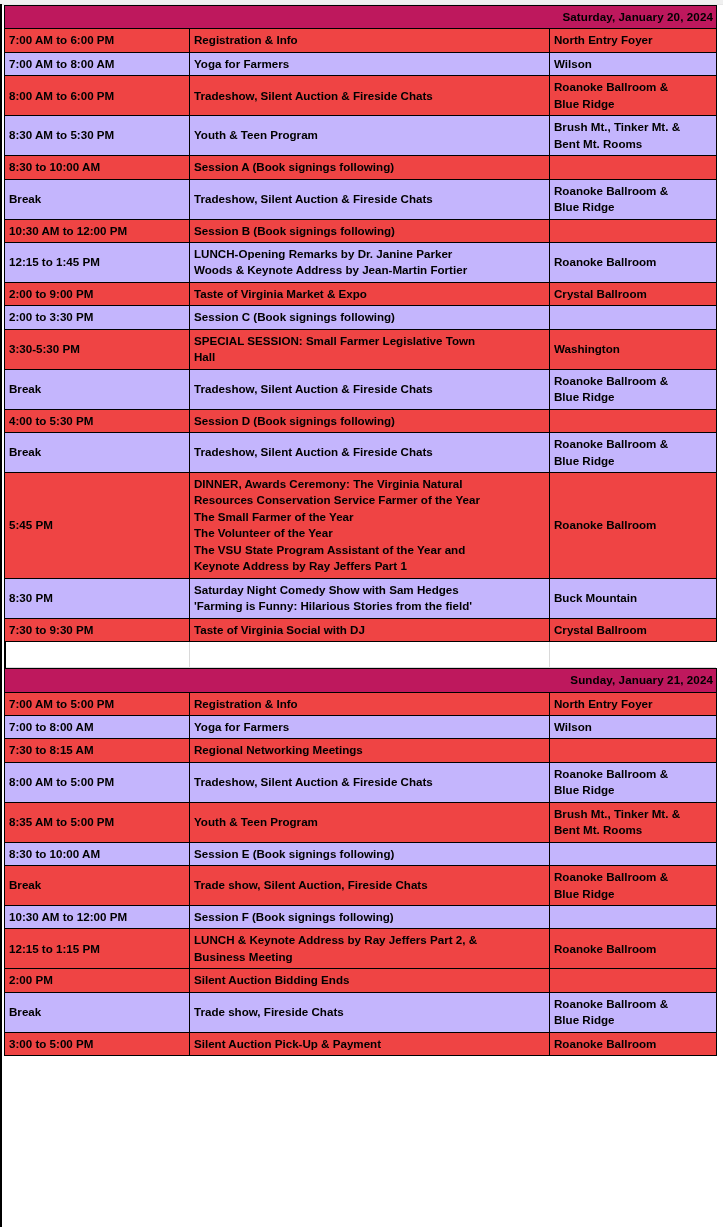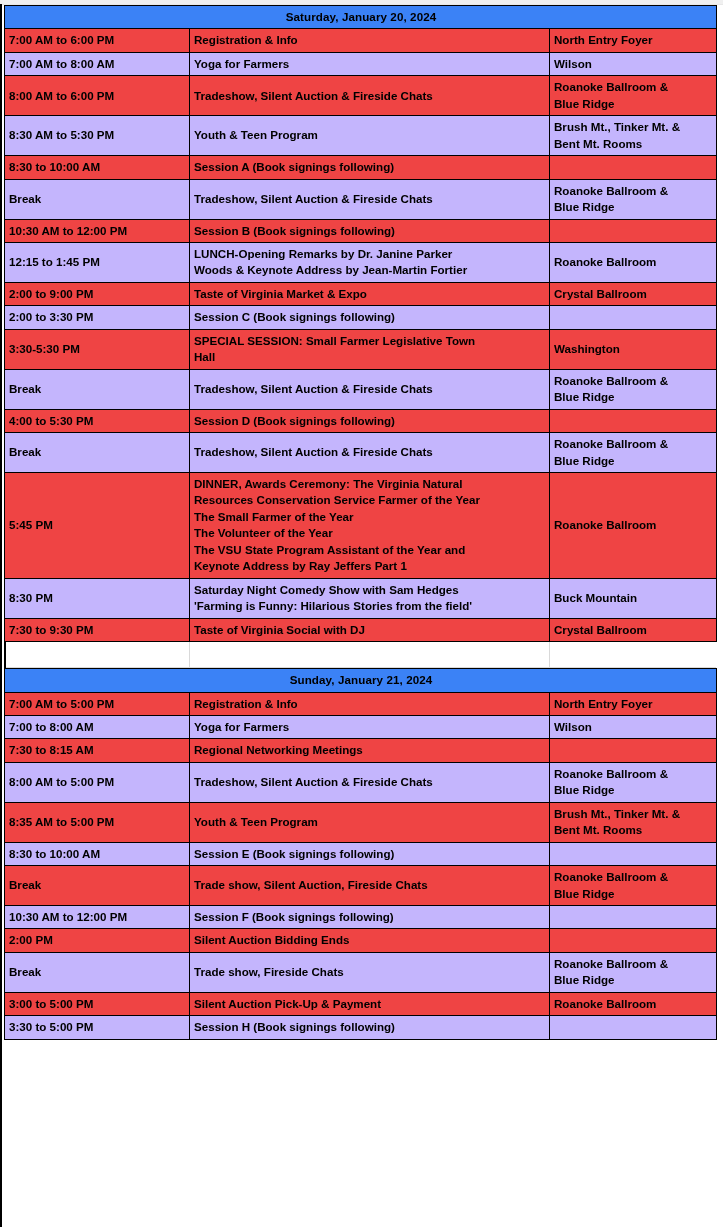--- a/index.html
+++ b/index.html
@@ -53,24 +53,24 @@
     color: #000000;
     padding: 3px 3px 3px 4px;
     line-height: 1.42;
     overflow: hidden;
   }
   col.c-time  { width: 185px; }
   col.c-event { width: 360px; }
   col.c-room  { width: 167px; }
 
   td.day-header {
-    text-align: center;
+    text-align: right;
     font-size: 19px;
     font-weight: bold;
-    background: #3b82f6;
+    background: #be185d;
     padding: 1px 0 3px 0;
     line-height: 1.05;
     letter-spacing: .1px;
   }
   tr.green td { background: #c4b5fd; }
   tr.white td { background: #ef4444; }
 
   
   .spacer-block {
     position: relative;
@@ -267,38 +267,39 @@
               <td class="ml">Trade show, Silent Auction, Fireside Chats</td>
               <td class="ml">Roanoke Ballroom &amp;
 Blue Ridge</td>
             </tr>
             <tr class="green">
               <td class="ml">10:30 AM to 12:00 PM</td>
               <td class="ml">Session F  (Book signings following)</td>
               <td class="ml"></td>
             </tr>
             <tr class="white">
+              <td class="ml">12:15 to 1:15 PM</td>
+              <td class="ml">LUNCH &amp; Keynote Address by Ray Jeffers Part 2, &amp;
+Business Meeting</td>
+              <td class="ml">Roanoke Ballroom</td>
+            </tr>
+            <tr class="white">
               <td class="ml">2:00 PM</td>
               <td class="ml">Silent Auction Bidding Ends</td>
               <td class="ml"></td>
             </tr>
             <tr class="green">
               <td class="ml">Break</td>
               <td class="ml">Trade show, Fireside Chats</td>
               <td class="ml">Roanoke Ballroom &amp;
 Blue Ridge</td>
             </tr>
             <tr class="white">
               <td class="ml">3:00 to 5:00 PM</td>
               <td class="ml">Silent Auction Pick-Up &amp; Payment</td>
               <td class="ml">Roanoke Ballroom</td>
-            </tr>
-            <tr class="green">
-              <td class="ml">3:30 to 5:00 PM</td>
-              <td class="ml">Session H (Book signings following)</td>
-              <td class="ml"></td>
             </tr>
           </tbody>
         </table>
       </div>
   </div>
 
 </div>
 
 </body></html>

